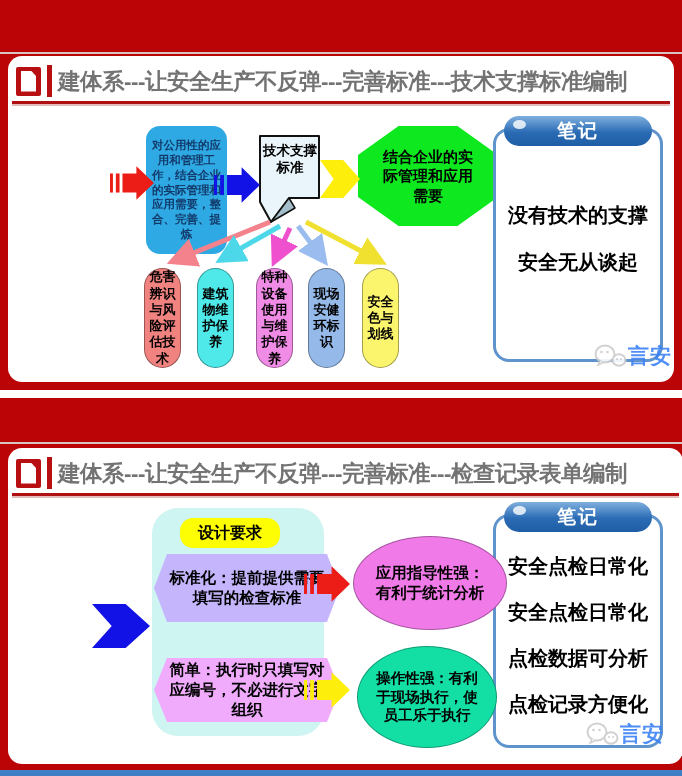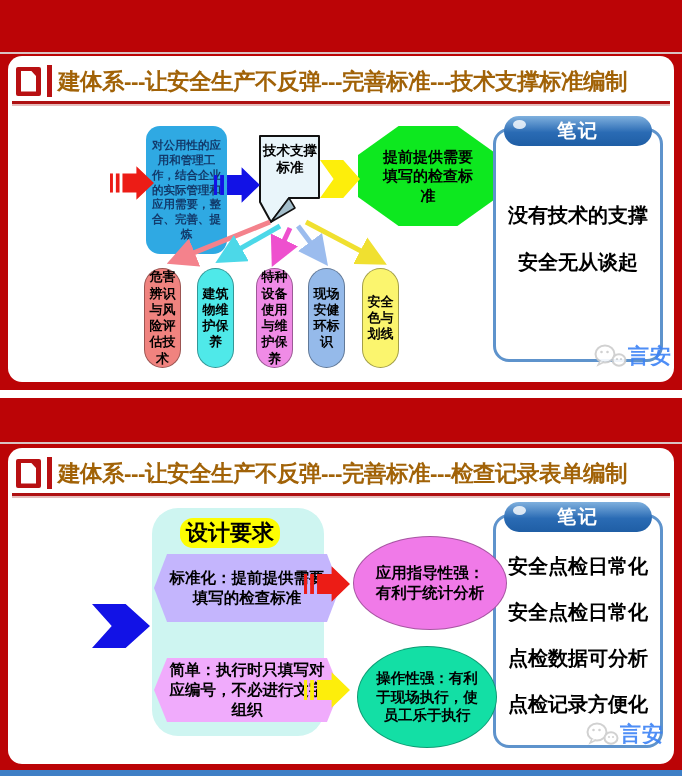--- a/index.html
+++ b/index.html
@@ -9,29 +9,29 @@
     overflow:hidden;
   }
   .card{position:absolute;left:0;width:682px;background:#BB0406;}
   #card1{top:0;height:390px;}
   #card2{top:398px;height:372px;}
   .topline{position:absolute;left:0;width:100%;height:2px;background:#D9C2C2;}
   .bottom-strip{position:absolute;left:0;top:770px;width:682px;height:6px;background:#3E7FC6;}
 
   .slide{position:absolute;left:8px;width:666px;background:#fff;border-radius:14px;}
   #slide1{top:56px;height:326px;}
-  #slide2{top:50px;height:316px;}
+  #slide2{top:50px;height:316px;padding-left:9px;}
 
   
   .titlebar{position:absolute;top:5px;left:8px;right:4px;height:40px;display:flex;align-items:center;gap:6px;}
   .page-icon{width:25px;height:29px;background:#B81012;border-radius:2px;position:relative;flex:0 0 auto;}
   .page-icon::after{content:"";position:absolute;left:5px;top:4px;width:15px;height:21px;background:#fff;
     clip-path:polygon(0 0,66% 0,100% 26%,100% 100%,0 100%);}
   .vbar{width:5px;height:32px;background:#B81012;flex:0 0 auto;}
-  .title{font-size:22.5px;color:#a16207;white-space:nowrap;letter-spacing:-0.5px;}
+  .title{font-size:22.5px;color:#737373;white-space:nowrap;letter-spacing:-0.5px;}
   .underline{position:absolute;top:45px;left:4px;right:4px;height:3px;background:#AF1012;box-shadow:0 2px 0 #E5BCBC;}
 
   .shape{position:absolute;display:flex;align-items:center;justify-content:center;text-align:center;line-height:1.28;}
 
   
   .hex-source{left:42px;top:66px;width:68px;height:112px;font-size:15.5px;color:#17375E;
     clip-path:polygon(0 50%,17% 0,83% 0,100% 50%,83% 100%,17% 100%);padding:0 7px;}
   .process-box{left:138px;top:70px;width:73px;height:124px;border-radius:14px;font-size:11.5px;color:#123A6B;padding:2px 4px;}
   .doc-svg{position:absolute;left:250px;top:78px;}
   .doc-text{left:252px;top:86px;width:60px;font-size:13.5px;color:#000;}
@@ -65,21 +65,21 @@
 
   
   .wm{position:absolute;display:flex;align-items:center;gap:1px;color:#3b82f6;font-size:21px;opacity:.9;z-index:5;
     letter-spacing:1px;}
   #wm1{left:585px;top:286px;} #wm2{left:577px;top:272px;}
 
   
   .ell{border:1.5px solid rgba(0,0,0,.3);border-radius:50%;}
   .src-ell{left:37px;top:106px;width:50px;height:134px;font-size:16px;line-height:1.3;}
   .container2{position:absolute;left:144px;top:60px;width:172px;height:228px;border-radius:26px;z-index:1;}
-  .design-label{left:172px;top:70px;width:100px;height:30px;border-radius:13px;font-size:22px;z-index:2;}
+  .design-label{left:172px;top:70px;width:100px;height:30px;border-radius:13px;font-size:16px;z-index:2;}
   .callout{clip-path:polygon(7% 0,93% 0,100% 50%,93% 100%,7% 100%,0 50%);z-index:2;font-size:15.5px;padding:0 12px;}
   #req0{left:146px;top:106px;width:162px;height:68px;}
   #req1{left:146px;top:210px;width:162px;height:64px;}
   .out-ell1{left:345px;top:88px;width:118px;height:92px;font-size:15.5px;padding:0 17px;z-index:2;}
   .out-ell2{left:349px;top:198px;width:108px;height:100px;font-size:14.5px;padding:0 15px;z-index:2;}
   #arr-red2{left:296px;top:112px;} #arr-yel2{left:296px;top:220px;}
 </style>
 </head>
 <body>
 
@@ -110,21 +110,21 @@
     </svg>
 
     <svg class="doc-svg" width="64" height="92" viewBox="0 0 64 92">
       <path d="M2 2 H61 V64 H31 L13 88 L2 68 Z" fill="#E9F5FA" stroke="#111" stroke-width="2" stroke-linejoin="round"></path>
       <path d="M31 64 L13 88 L37 74 Z" fill="#A4BECB" stroke="#111" stroke-width="1.5" stroke-linejoin="round"></path>
     </svg>
     <div class="shape doc-text">技术支撑标准</div>
 
     <div class="arrow chevron chev-yellow1"></div>
 
-    <div class="shape octagon" style="background: rgb(13, 232, 31);">提前提供需要填写的检查标准</div>
+    <div class="shape octagon" style="background: rgb(13, 232, 31);">结合企业的实际管理和应用需要</div>
 
     <svg class="fan" width="666" height="326" viewBox="0 0 666 326">
       <defs>
         <marker id="m0" markerWidth="6" markerHeight="6" refX="4" refY="3" orient="auto" markerUnits="strokeWidth">
           <path d="M0,0 L6,3 L0,6 Z" fill="#F4828C"></path>
           </marker>
         <marker id="m1" markerWidth="6" markerHeight="6" refX="4" refY="3" orient="auto" markerUnits="strokeWidth">
           <path d="M0,0 L6,3 L0,6 Z" fill="#4CD8E8"></path>
           </marker>
         <marker id="m2" markerWidth="6" markerHeight="6" refX="4" refY="3" orient="auto" markerUnits="strokeWidth">

